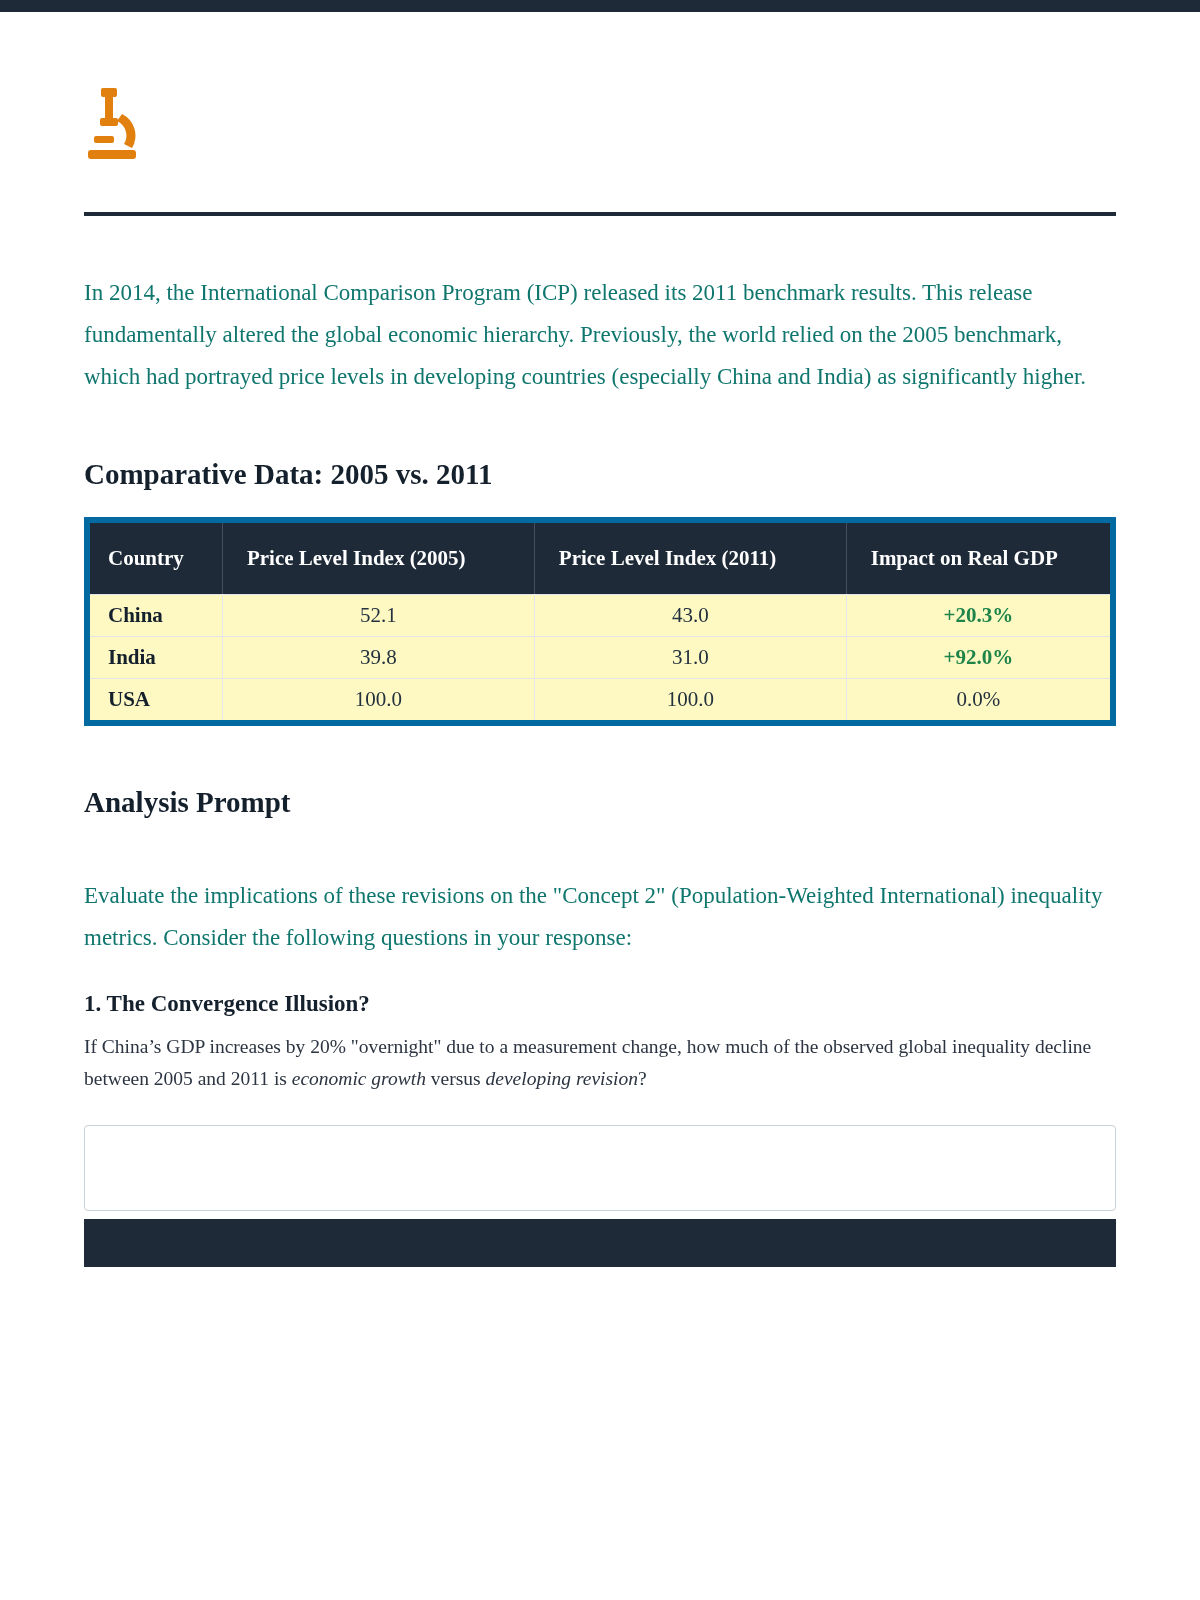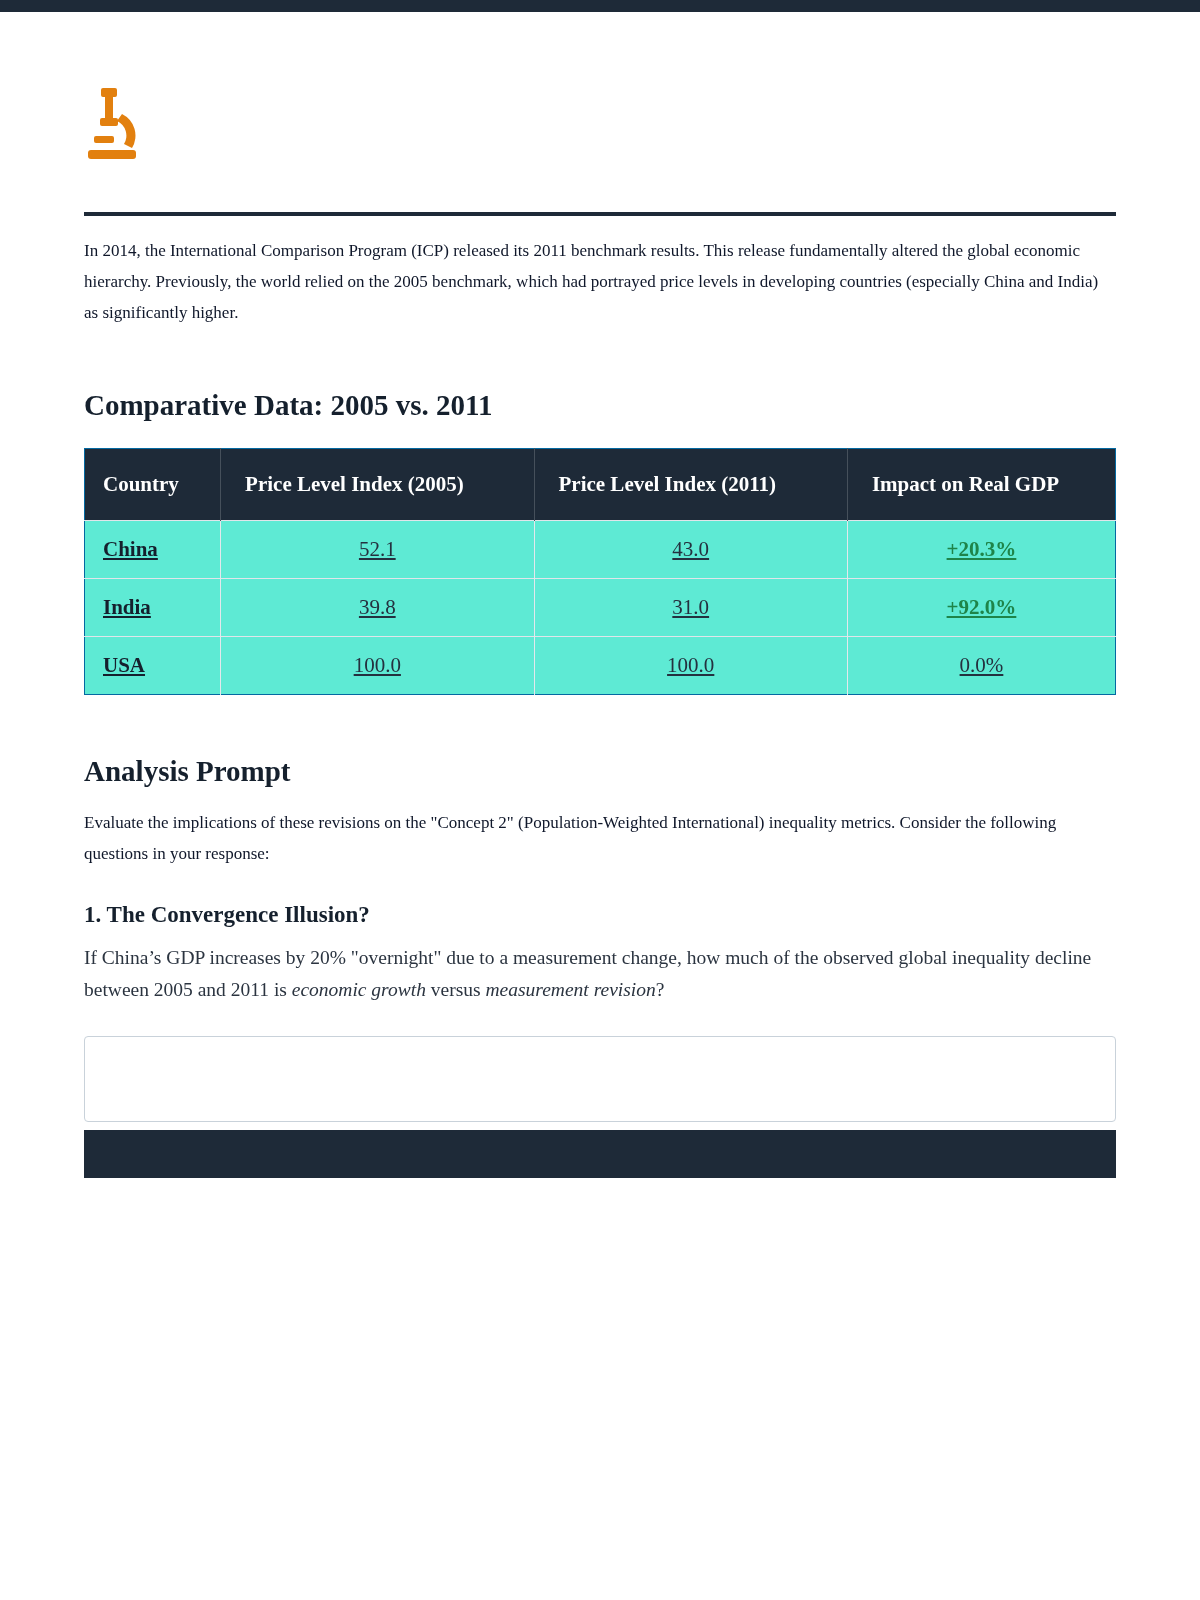--- a/index.html
+++ b/index.html
@@ -51,37 +51,37 @@
     background: #edf1f7;
     border-left: 9px solid #1e2a38;
     padding: 16px 0 16px 28px;
   }
   .callout h2 {
     font-size: 29px;
     font-weight: 700;
     color: #15202d;
   }
   .lede {
-    margin-top: 20px;
-    font-size: 17px;
+    margin-top: 56px;
+    font-size: 23px;
     line-height: 1.82;
-    color: #0f172a;
+    color: #0f766e;
   }
   .section-heading {
     margin-top: 60px;
     font-size: 29px;
     font-weight: 700;
     color: #15202d;
   }
   table {
     margin-top: 26px;
     width: 100%;
     border-collapse: collapse;
     table-layout: fixed;
-    border: 1px solid #0369a1;
+    border: 6px solid #0369a1;
   }
   col.c-country { width: 13.2%; }
   col.c-pli1 { width: 30.4%; }
   col.c-pli2 { width: 30.4%; }
   col.c-impact { width: 26%; }
   thead th {
     background: #1e2a38;
     color: #ffffff;
     font-size: 21px;
     font-weight: 700;
@@ -92,25 +92,24 @@
   }
   thead th:first-child {
     border-left: none;
     text-align: left;
     padding-left: 18px;
   }
   tbody td {
     font-size: 21px;
     color: #24313f;
     text-align: center;
-    padding: 16px 16px;
+    padding: 8px 16px;
     border-top: 1px solid #e1e5ea;
     border-left: 1px solid #e4e8ec;
-    background: #5eead4;
-    text-decoration: underline;
+    background: #fef9c3;
   }
   tbody td:first-child {
     border-left: none;
     text-align: left;
     padding-left: 18px;
     font-weight: 700;
     color: #15202d;
   }
   tbody td.impact.pos {
     color: #1e8449;
@@ -217,21 +216,21 @@
       </tbody>
     </table>
   </section>
 
   <section>
     <h2 class="section-heading">Analysis Prompt</h2>
     <p class="lede">Evaluate the implications of these revisions on the "Concept 2" (Population-Weighted International) inequality metrics. Consider the following questions in your response:</p>
 
     <h3 class="question-heading">1. The Convergence Illusion?</h3>
     <p class="question">
-      <span>If China’s GDP increases by 20% "overnight" due to a measurement change, how much of the observed global inequality decline between 2005 and 2011 is </span><em>economic growth</em><span> versus </span><em>measurement revision</em><span>?</span>
+      <span>If China’s GDP increases by 20% "overnight" due to a measurement change, how much of the observed global inequality decline between 2005 and 2011 is </span><em>economic growth</em><span> versus </span><em>developing revision</em><span>?</span>
     </p>
 
     <textarea class="answer" style=""></textarea>
   </section>
 
   <div class="bottom-bar"></div>
 
 </div>
 
 </body></html>

